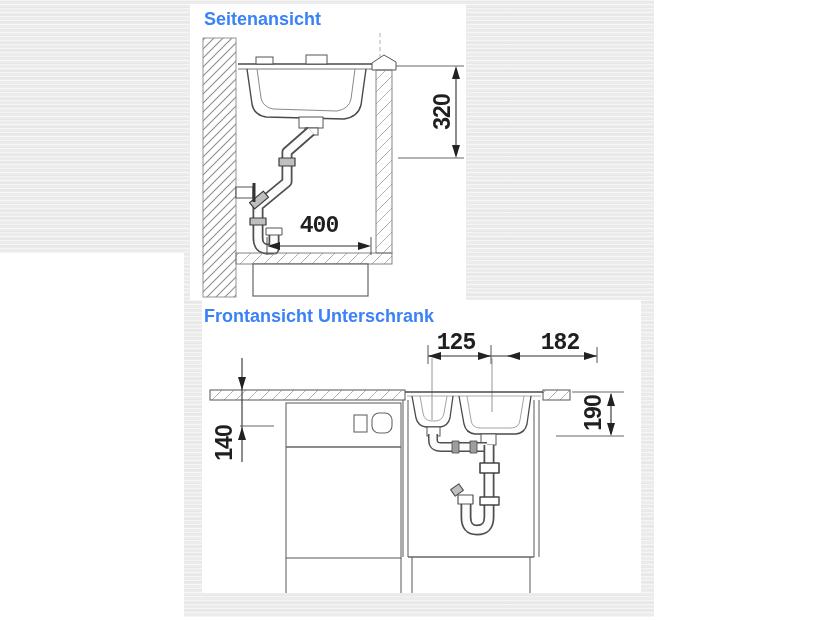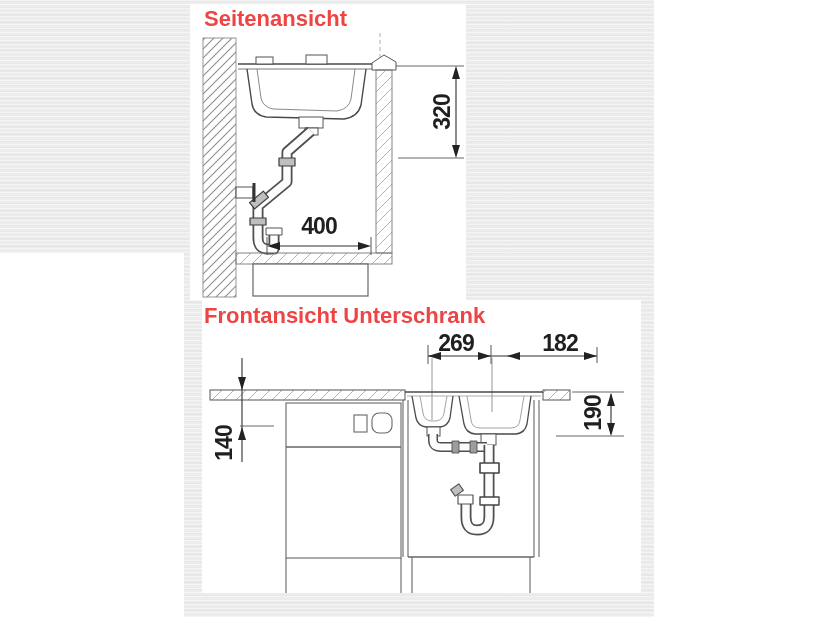--- a/index.html
+++ b/index.html
@@ -15,31 +15,31 @@
       repeating-linear-gradient(180deg, rgba(255,255,255,.55) 0 1px, rgba(255,255,255,0) 1px 4px),
       repeating-linear-gradient(180deg, rgba(0,0,0,.018) 0 2px, rgba(0,0,0,0) 2px 7px);
   }
   .bg-main{left:184px;top:0;width:470px;height:617px;}
   .bg-topleft{left:0;top:0;width:184px;height:253px;}
   .panel{position:absolute;background:#ffffff;}
   .panel-side{left:190px;top:4px;width:276px;height:296px;}
   .panel-front{left:202px;top:300px;width:439px;height:293px;}
 
   .title{
-    position:absolute;font-weight:bold;font-size:22px;line-height:24px;
-    color:#ef4444;white-space:nowrap;letter-spacing:0px;
+    position:absolute;font-weight:bold;font-size:18px;line-height:24px;
+    color:#3b82f6;white-space:nowrap;letter-spacing:0px;
   }
   .t-side{left:204px;top:7px;}
   .t-front{left:204px;top:304px;}
 
   .dim{
     position:absolute;font-weight:bold;font-size:23px;line-height:24px;
     color:#1f1f1f;text-align:center;letter-spacing:-1px;white-space:nowrap;
   }
-  .dim-h{width:60px;height:24px;}
+  .dim-h{width:60px;height:24px;font-family:Liberation Mono, monospace;}
   .dim-v{width:60px;height:24px;transform:rotate(-90deg);transform-origin:center center;}
   .d320{left:412px;top:100px;}
   .d400{left:289px;top:214px;}
   .d269{left:426px;top:331px;}
   .d206{left:530px;top:331px;}
   .d140{left:194px;top:431px;}
   .d190{left:563px;top:401px;}
 
   svg{position:absolute;left:0;top:0;}
 </style>
@@ -198,18 +198,18 @@
         <polygon points="611,436 607,423 615,423" fill="#222222" stroke="none"></polygon>
       </g>
     </g>
   </svg>
 
   <div class="title t-side">Seitenansicht</div>
   <div class="title t-front">Frontansicht Unterschrank</div>
 
   <div class="dim dim-v d320">320</div>
   <div class="dim dim-h d400">400</div>
-  <div class="dim dim-h d269">269</div>
+  <div class="dim dim-h d269">125</div>
   <div class="dim dim-h d206">182</div>
   <div class="dim dim-v d140">140</div>
   <div class="dim dim-v d190">190</div>
 
 </div>
 
 </body></html>

